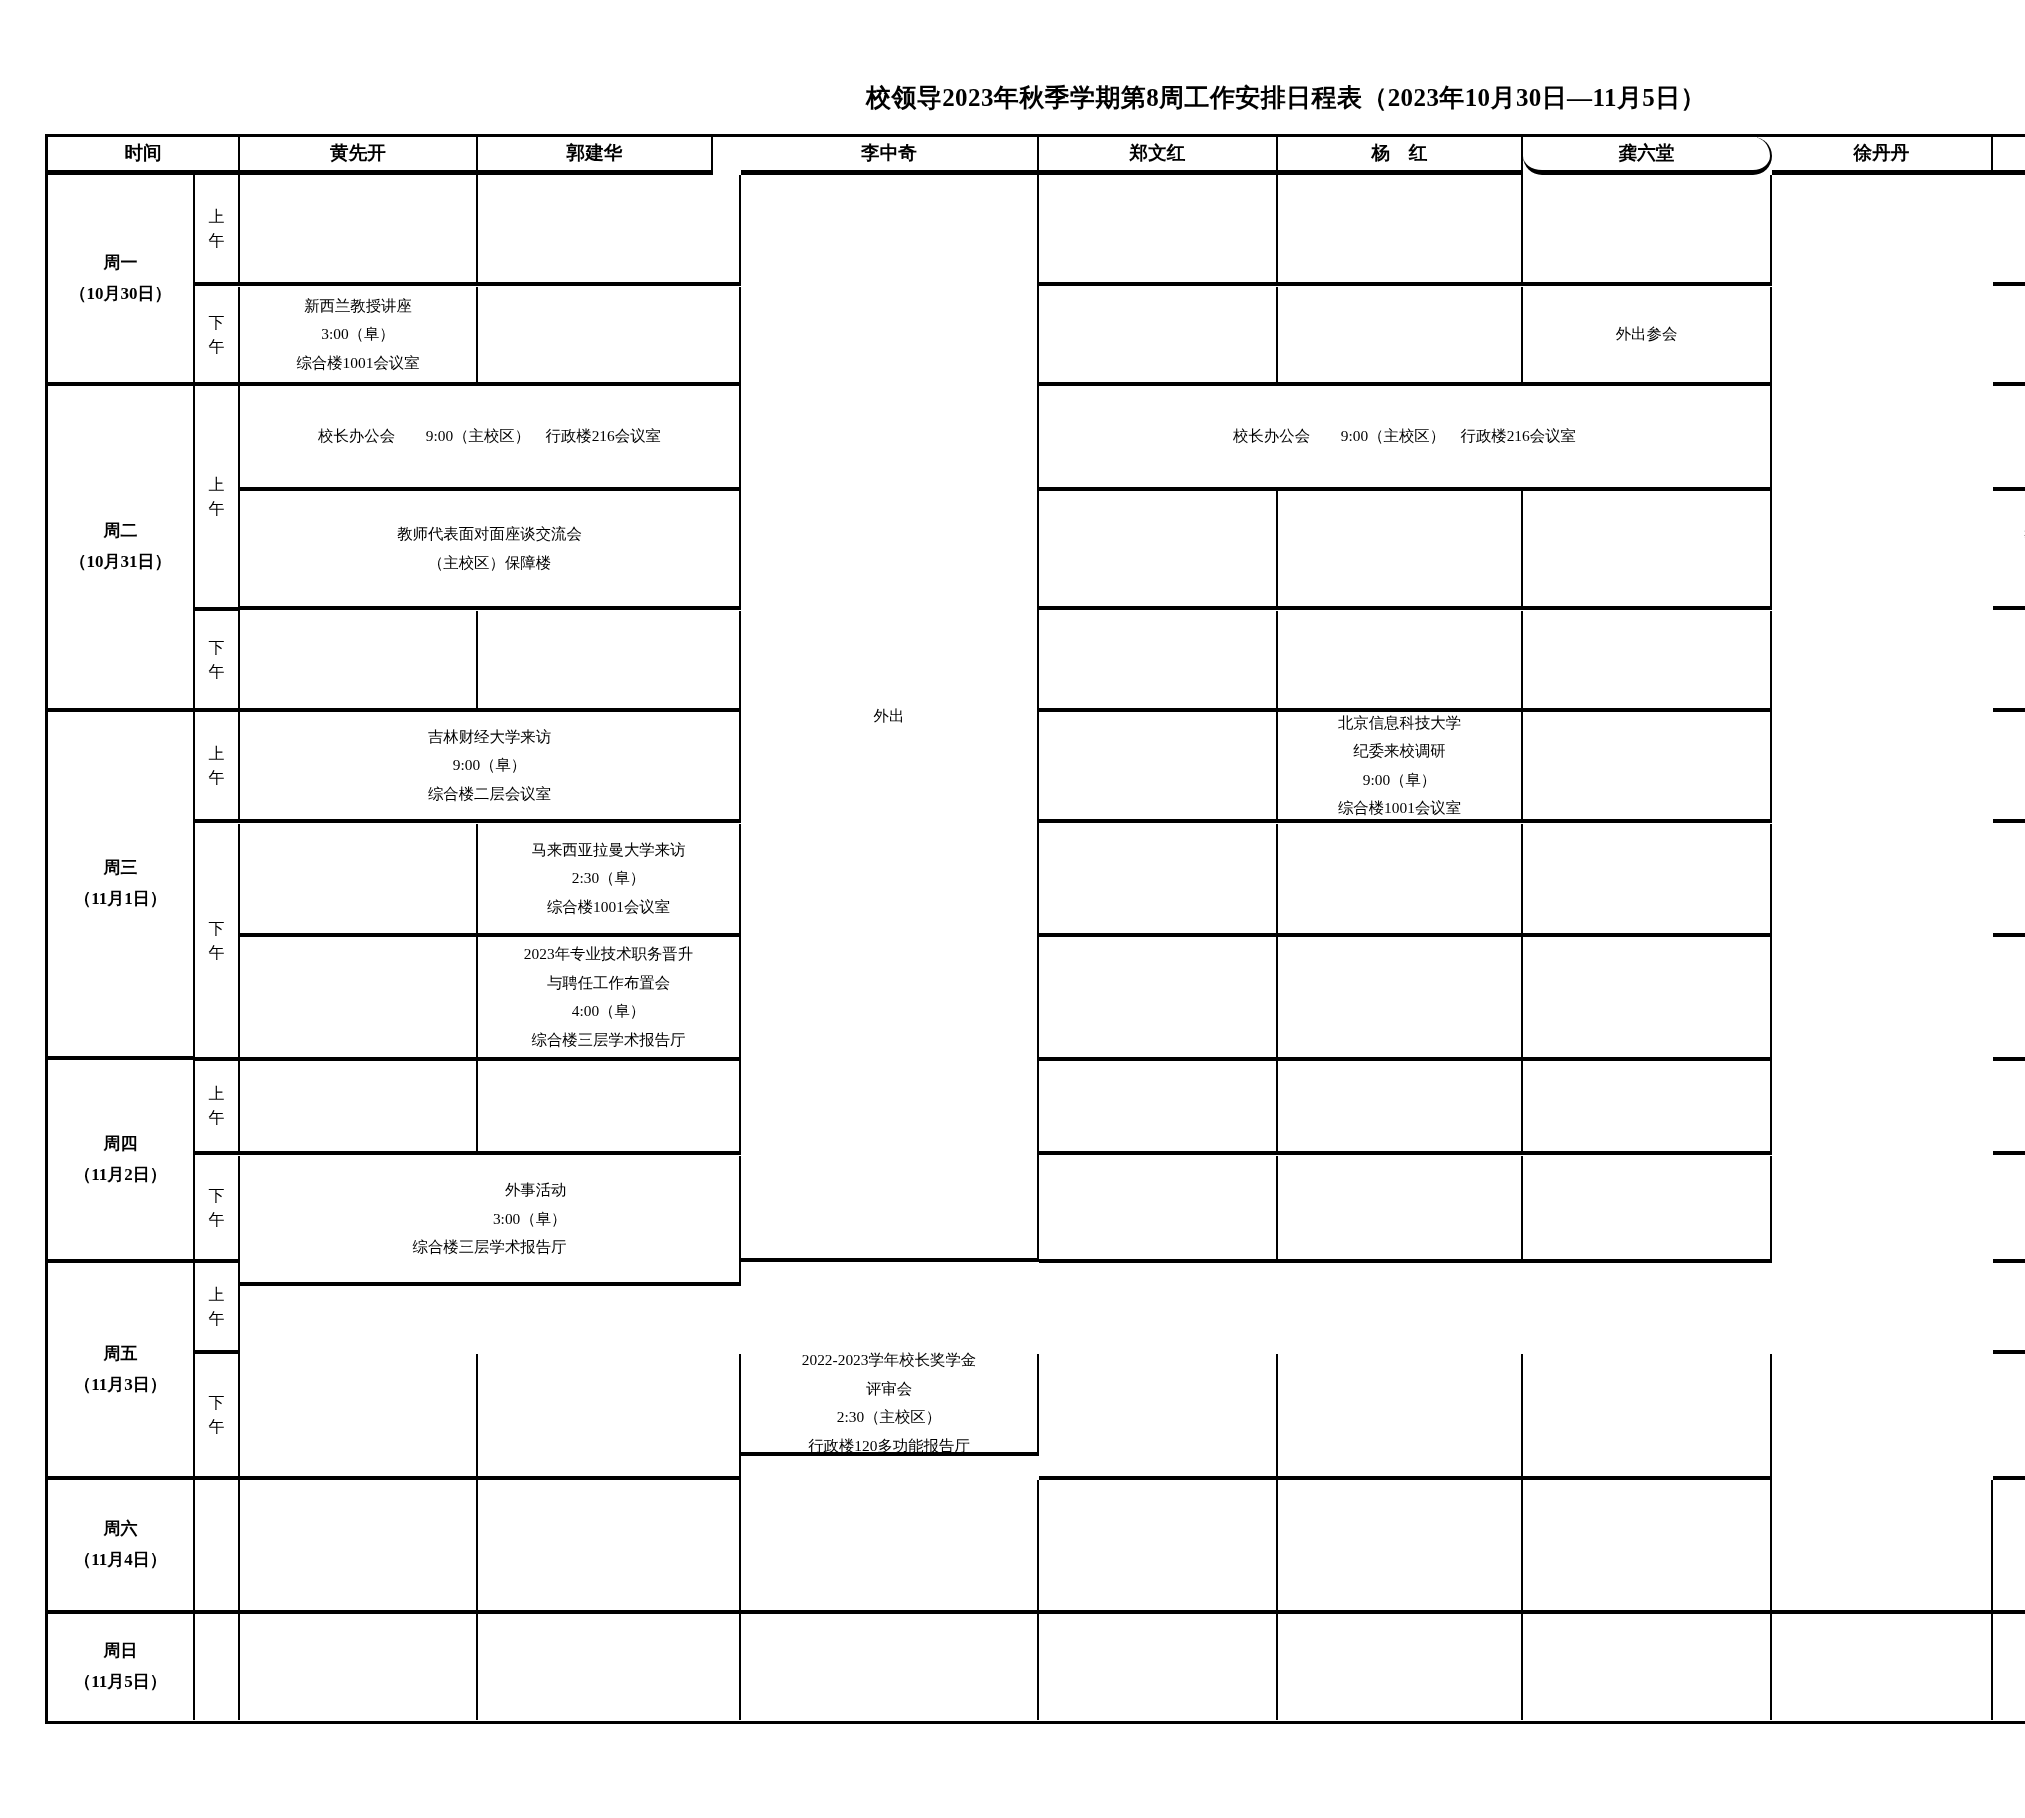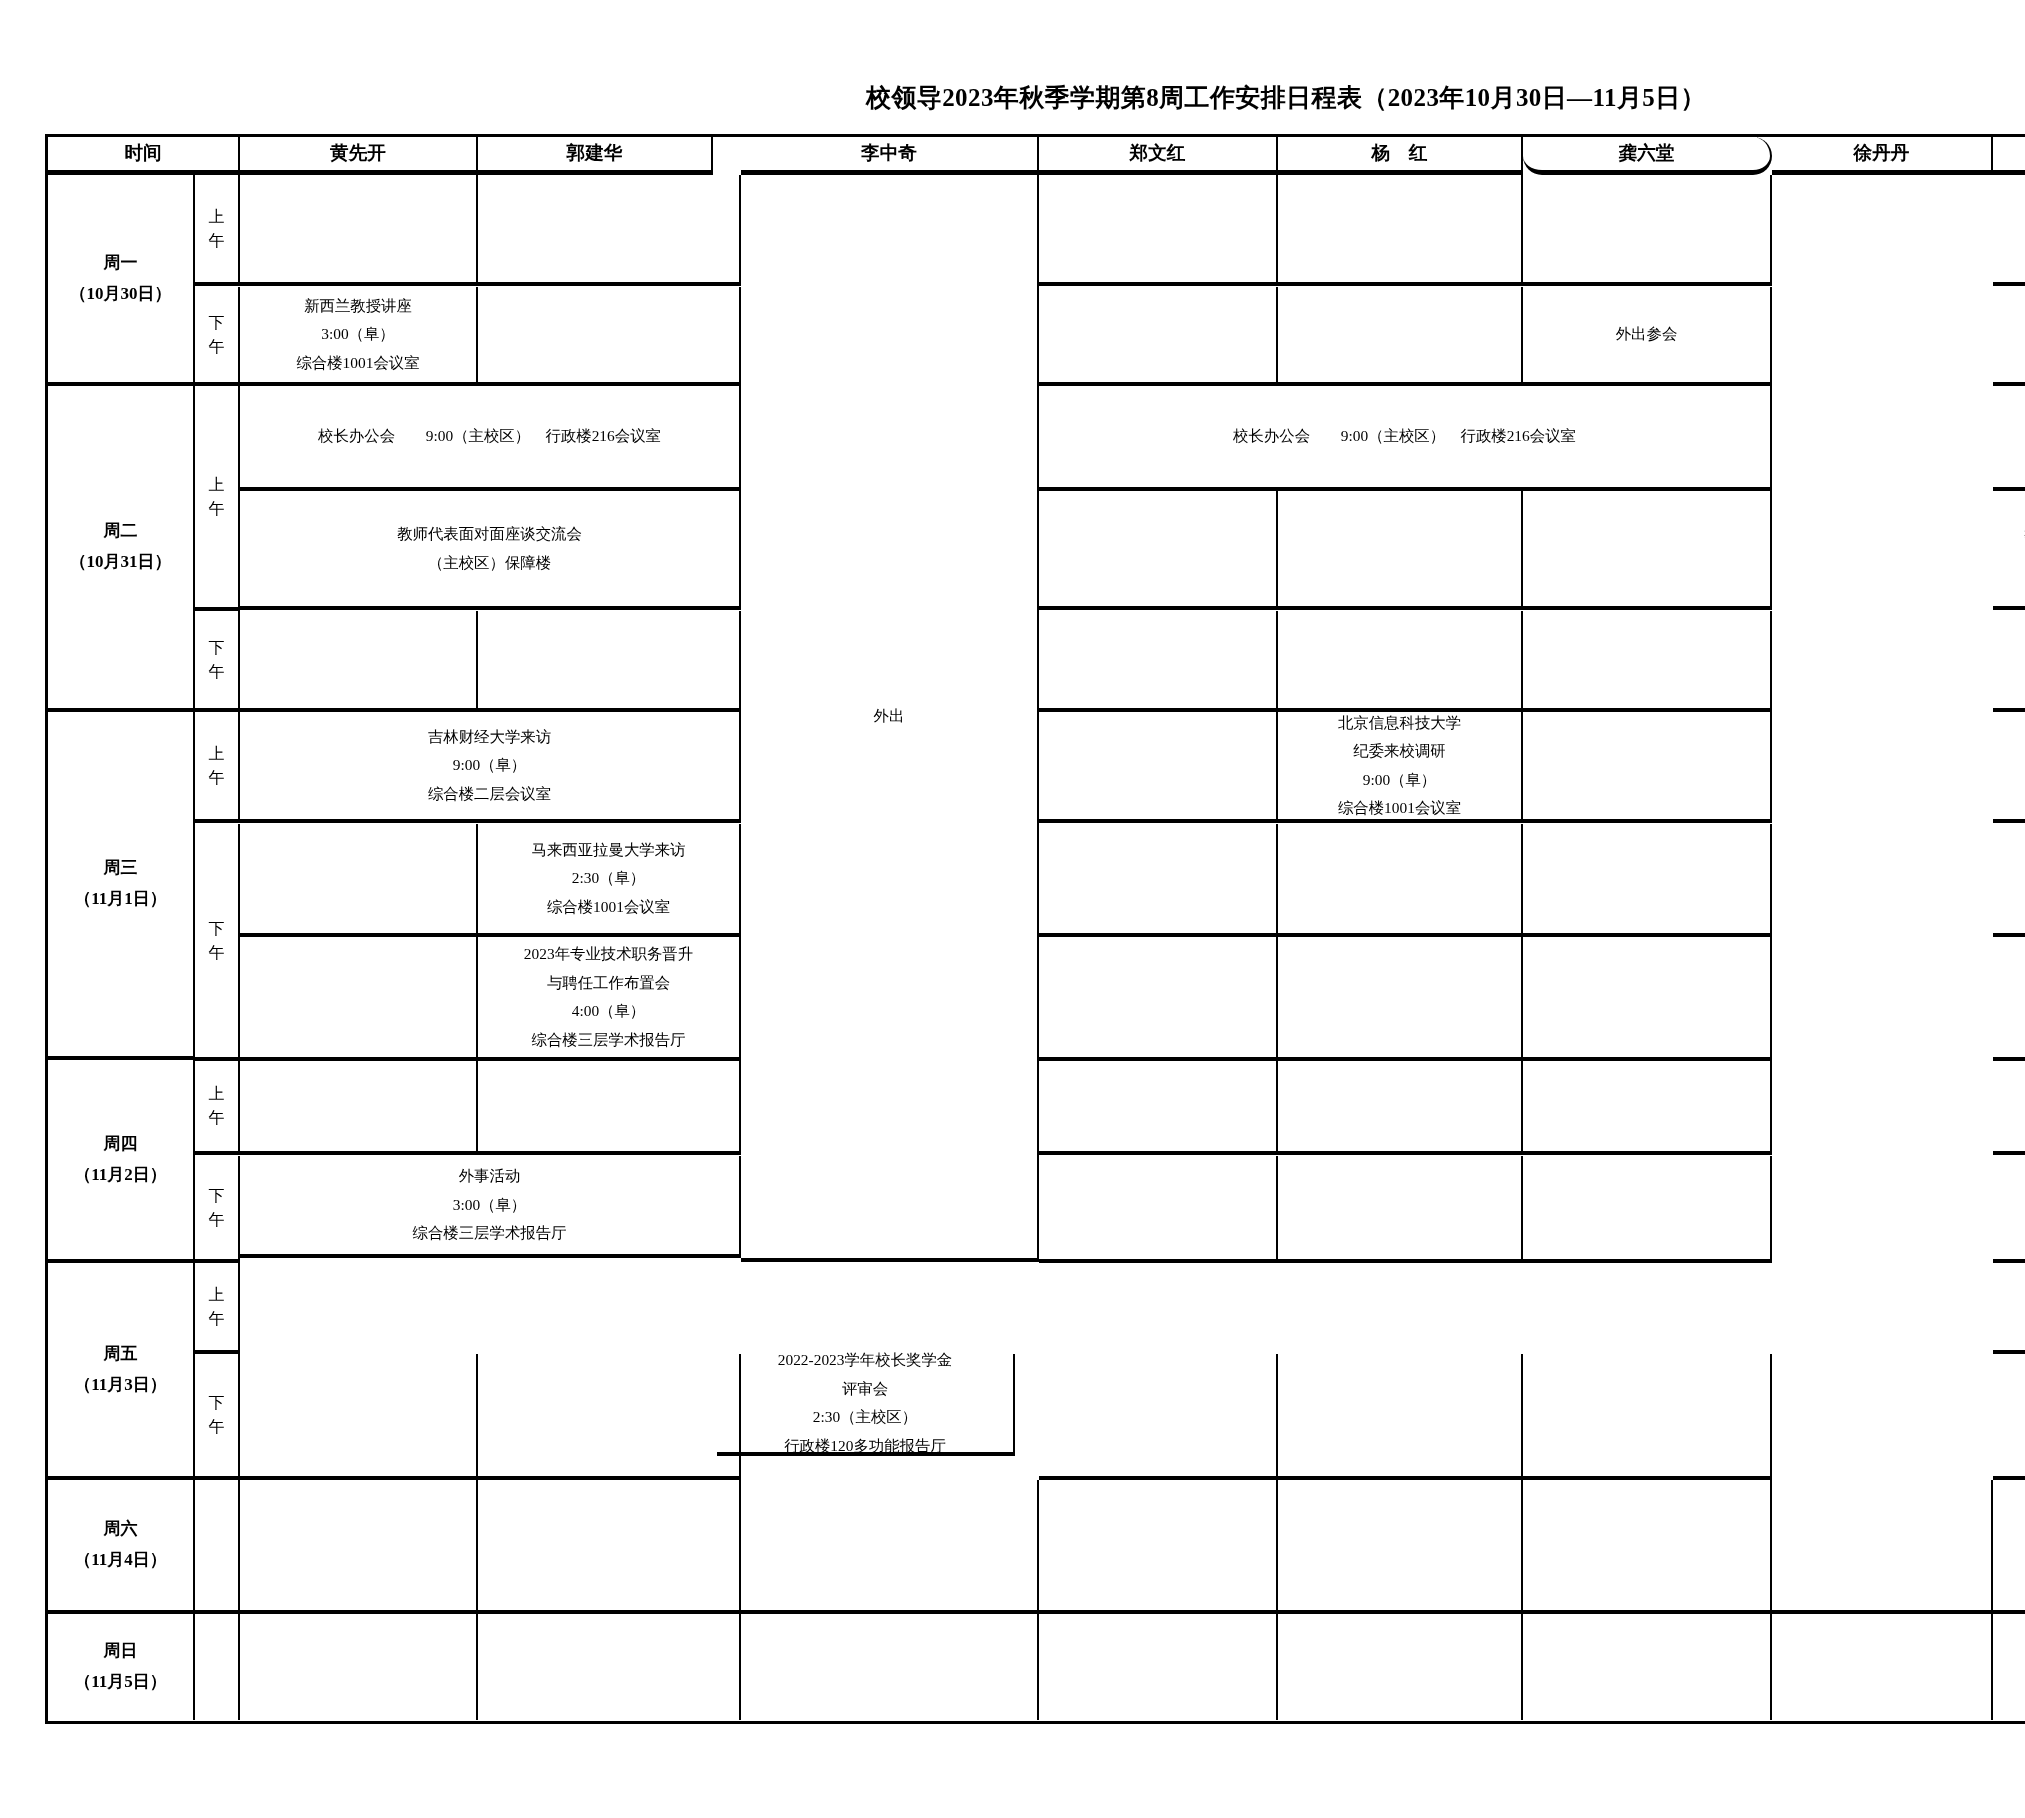--- a/index.html
+++ b/index.html
@@ -87,31 +87,31 @@
     <div class="cell event" style="left: 430px; top: 687px; width: 263px; height: 113px;"><span>马来西亚拉曼大学来访
 2:30（阜）
 综合楼1001会议室</span></div>
     <div class="cell event" style="left: 192px; top: 800px; width: 238px; height: 124px;"></div>
     <div class="cell event" style="left: 430px; top: 800px; width: 263px; height: 124px;"><span>2023年专业技术职务晋升
 与聘任工作布置会
 4:00（阜）
 综合楼三层学术报告厅</span></div>
     <div class="cell event" style="left: 192px; top: 923px; width: 238px; height: 95px;"></div>
     <div class="cell event" style="left: 430px; top: 923px; width: 263px; height: 95px;"></div>
-    <div class="cell event" style="left: 192px; top: 1019px; width: 501px; height: 102px;"><span>外事活动
+    <div class="cell event" style="left: 192px; top: 1019px; width: 501px; height: 130px; text-align: right;"><span>外事活动
 3:00（阜）
 综合楼三层学术报告厅</span></div>
     <div class="cell event" style="left: 192px; top: 1217px; width: 238px; height: 126px;"></div>
     <div class="cell event" style="left: 430px; top: 1217px; width: 263px; height: 126px;"></div>
     <div class="cell event" style="left: 192px; top: 1343px; width: 238px; height: 134px;"></div>
     <div class="cell event" style="left: 430px; top: 1343px; width: 263px; height: 134px;"></div>
     <div class="cell event noB" style="left: 192px; top: 1476px; width: 238px; height: 107px;"></div>
     <div class="cell event noB" style="left: 430px; top: 1476px; width: 263px; height: 107px;"></div>
     <div class="cell event" style="left: 693px; top: 38px; width: 298px; height: 1087px;"><span>外出</span></div>
-    <div class="cell event" style="left: 669px; top: 1217px; width: 298px; height: 102px;"><span>2022-2023学年校长奖学金
+    <div class="cell event" style="left: 693px; top: 1217px; width: 298px; height: 102px;"><span>2022-2023学年校长奖学金
 评审会
 2:30（主校区）
 行政楼120多功能报告厅</span></div>
     <div class="cell event" style="left: 693px; top: 1343px; width: 298px; height: 134px;"></div>
     <div class="cell event noB" style="left: 693px; top: 1476px; width: 298px; height: 107px;"></div>
     <div class="cell event" style="left: 991px; top: 249px; width: 733px; height: 105px;"><span>校长办公会　　9:00（主校区）　行政楼216会议室</span></div>
     <div class="cell event" style="left: 1230px; top: 575px; width: 245px; height: 111px;"><span>北京信息科技大学
 纪委来校调研
 9:00（阜）
 综合楼1001会议室</span></div>

